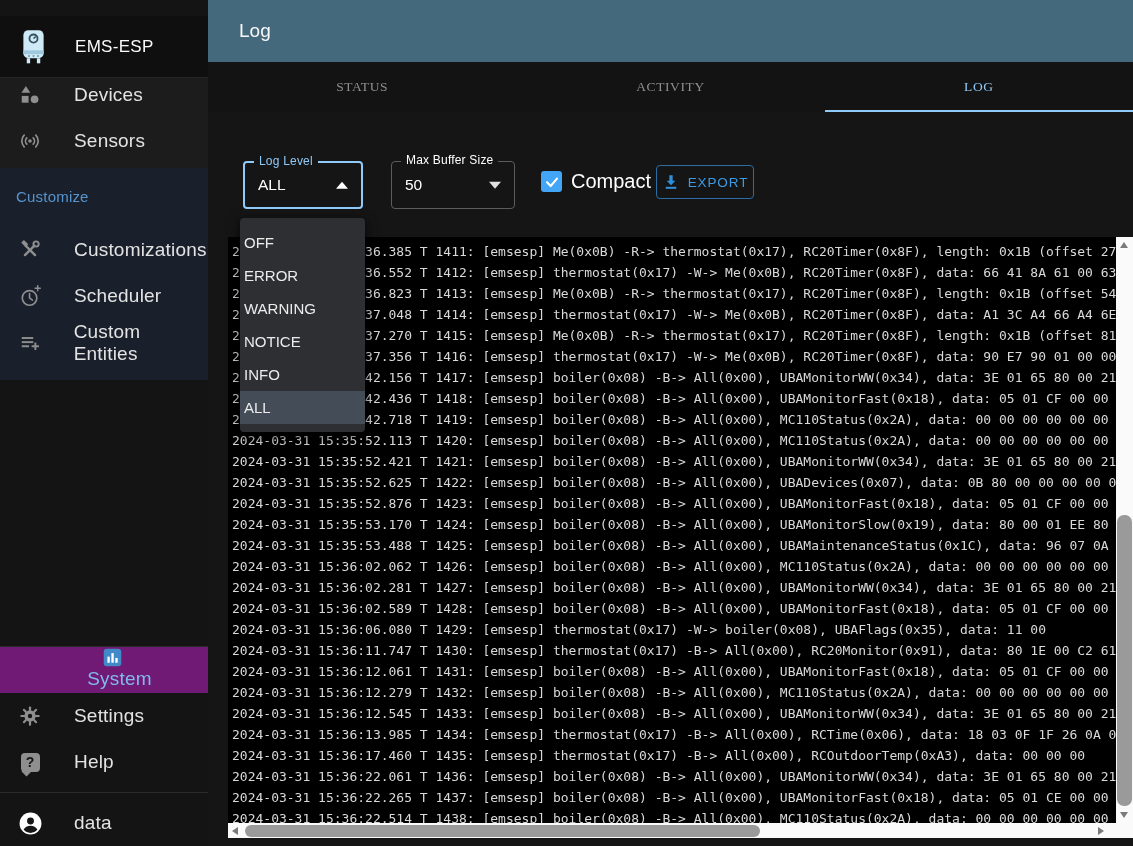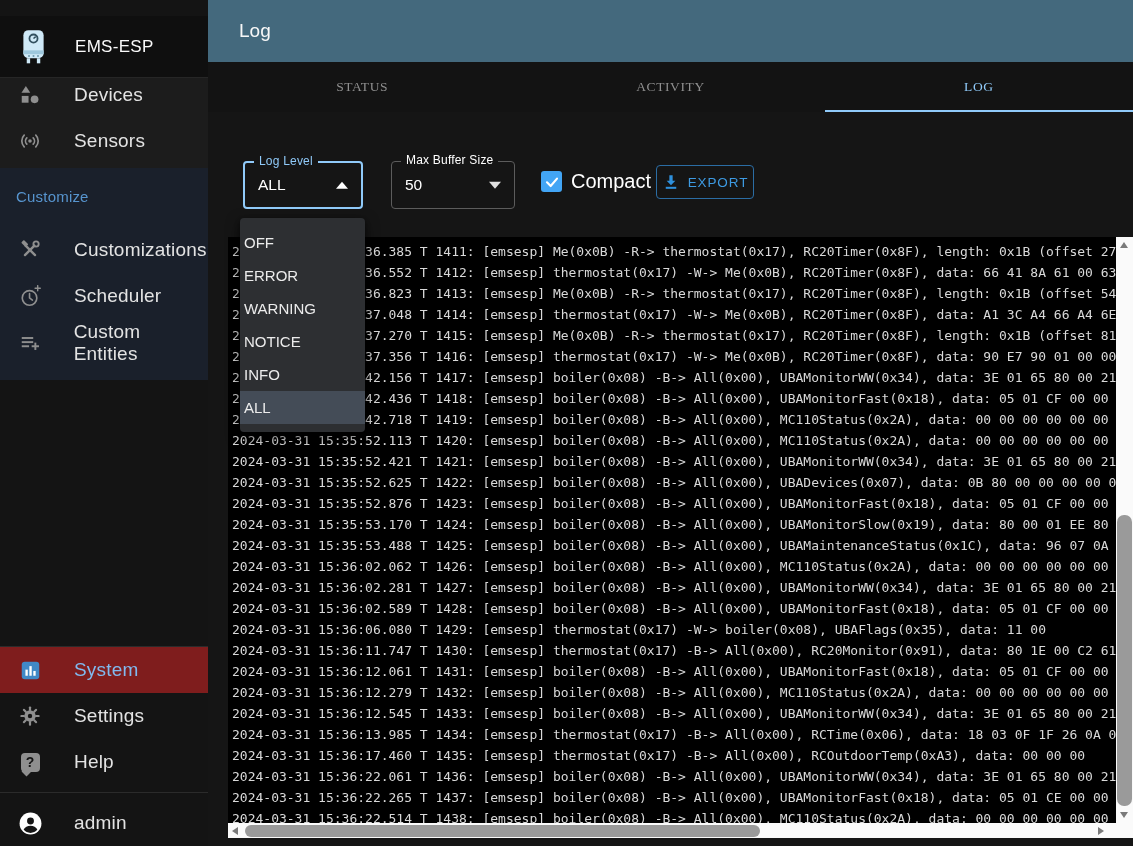--- a/index.html
+++ b/index.html
@@ -12,21 +12,21 @@
   
   .sidebar { position:absolute; left:0; top:0; width:208px; height:846px; background:#141414; z-index:5; }
   .sb-top-bg { position:absolute; left:0; top:62px; width:208px; height:106px; background:#1c1c1c; }
   .sb-custom-bg { position:absolute; left:0; top:168px; width:208px; height:212px; background:#1a202b; }
   .logo-row { position:absolute; left:0; top:16px; width:208px; height:62px; background:#0f0f0f; border-bottom:1px solid #262626; display:flex; align-items:center; }
   .logo-ico { margin-left:20px; display:flex; }
   .logo-title { margin-left:28px; color:#fafafa; font-size:17px; font-weight:500; letter-spacing:0.3px; }
   .nav-item { position:absolute; left:0; width:208px; height:46px; display:flex; align-items:center; cursor:pointer; }
   .nav-item .ico { width:26px; margin-left:17px; display:flex; justify-content:center; align-items:center; }
   .nav-item .lbl { margin-left:31px; font-size:19px; color:#e3e3e3; letter-spacing:0.2px; }
-  .nav-item.selected { background:#7f1d1d; }
+  .nav-item.selected { background:#701a75;flex-direction:column; }
   .nav-item.selected .lbl { color:#81b9ee; }
   .section-header { position:absolute; left:16px; top:188px; color:#5794ce; font-size:15px; font-weight:400; letter-spacing:0.2px; }
   .sb-divider { position:absolute; left:0; width:208px; height:0; border-top:1px solid #2b2b2b; }
   .help-bubble { position:relative; width:19px; height:19px; background:#8f8f8f; border-radius:4px; display:flex; align-items:center; justify-content:center; color:#141414; font-size:14px; font-weight:700; }
   .help-bubble .tail { position:absolute; left:2px; bottom:-3px; width:7px; height:7px; background:#8f8f8f; transform:rotate(45deg); }
   
   .topbar { position:absolute; left:208px; top:0; width:925px; height:62px; background:#44697d; display:flex; align-items:center; }
   .topbar .title { margin-left:31px; color:#f7f7f7; font-size:19px; font-weight:400; }
   
   .tabbar { position:absolute; left:208px; top:62px; width:925px; height:50px; background:#131313; display:flex;font-family:Liberation Serif, serif; }
@@ -195,21 +195,21 @@
     <div class="sb-divider" style="top:792px;"></div>
 
     <div class="nav-item" style="top:800px;">
       <span class="ico">
         <svg width="25" height="25" viewBox="0 0 24 24">
           <circle cx="12" cy="12" r="10.5" fill="#ffffff"></circle>
           <circle cx="12" cy="9.6" r="3.3" fill="#161616"></circle>
           <path d="M12 14.2c-2.9 0-5.4 1.5-6.6 3.6 1.6 2 4 3.2 6.6 3.2s5-1.2 6.6-3.2c-1.2-2.1-3.7-3.6-6.6-3.6z" fill="#161616"></path>
         </svg>
       </span>
-      <span class="lbl">admin</span>
+      <span class="lbl">data</span>
     </div>
   </div>
 
   <div class="topbar">
     <span class="title">Log</span>
   </div>
 
   <div class="tabbar">
     <div class="tab">STATUS</div>
     <div class="tab">ACTIVITY</div>

